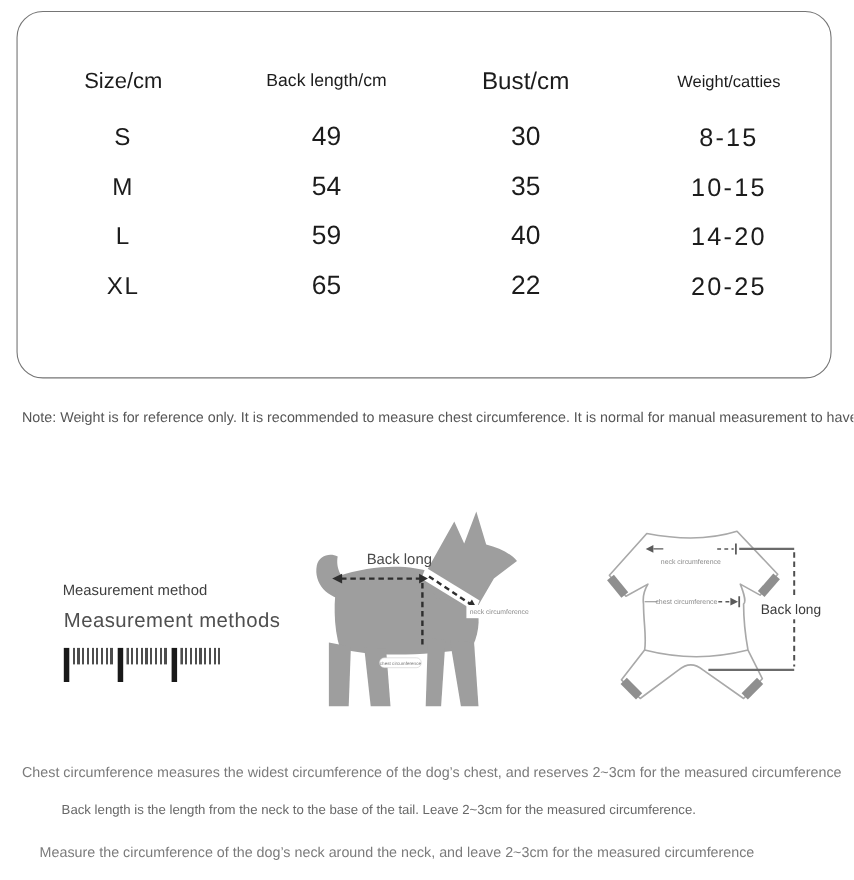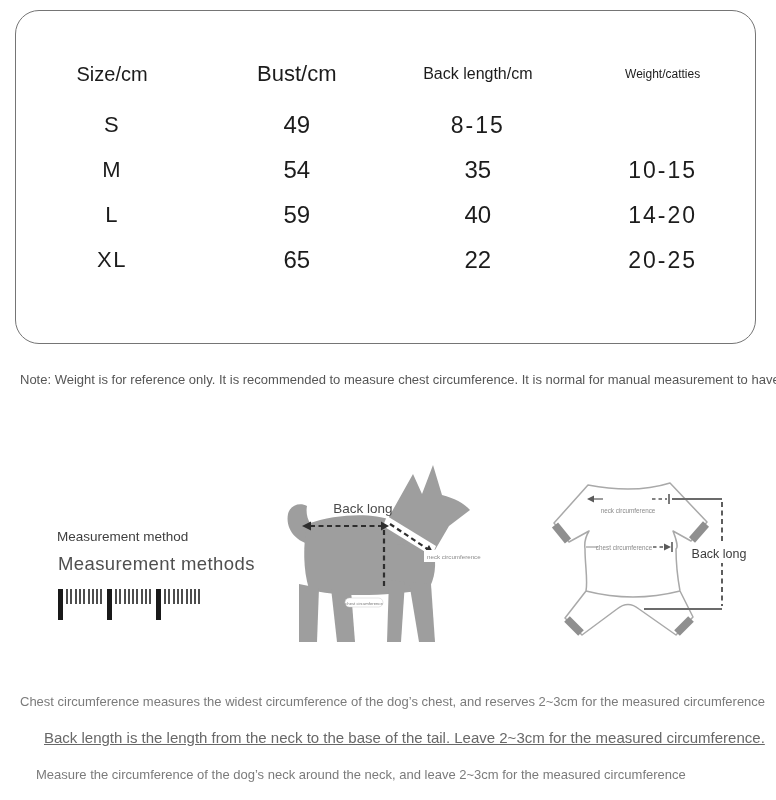--- a/index.html
+++ b/index.html
@@ -17,21 +17,21 @@
   }
   .grid-row{
     display:grid;grid-template-columns:26% 24% 25% 25%;
     height:45px;align-items:center;text-align:center;
   }
   .grid-row.thead{height:52px;}
   .cell{color:#1c1c1c;margin-top:22px;}
   .h0{font-size:20px;}
   .h1{font-size:22px;}
   .h2{font-size:16px;}
-  .h3{font-size:12px;}
+  .h3{font-size:15px;}
   .c0{font-size:22px;letter-spacing:1.5px;}
   .c1,.c2{font-size:24px;}
   .c3{font-size:23px;letter-spacing:2px;}
 
   
   .note{left:20px;top:372px;font-size:13px;color:#565656;}
 
   
   .m-small{left:57px;top:529px;font-size:13.5px;color:#3f3f3f;}
   .m-large{left:58px;top:553px;font-size:18.5px;color:#4f4f4f;letter-spacing:.4px;}
@@ -40,38 +40,39 @@
   .rticks{width:38px;height:15px;flex:none;margin-right:3px;
     background:repeating-linear-gradient(90deg,#4d4d4d 0 2px,transparent 2px 4.3px);}
 
   
   .dog-svg{position:absolute;left:283px;top:450px;}
   .garment-svg{position:absolute;left:540px;top:448px;}
   .svg-label{font-family:"Liberation Sans", sans-serif;}
 
   
   .tip1{left:20px;top:694px;font-size:13px;color:#7b7b7b;}
-  .tip2{left:44px;top:729px;font-size:15px;color:#686868;text-decoration:underline;}
+  .tip2{left:56px;top:729px;font-size:12px;color:#686868;}
   .tip3{left:36px;top:767px;font-size:13px;color:#7b7b7b;}
 </style>
 </head>
 <body>
 
 <div id="screen">
 
   <section class="size-card">
     <div class="grid-row thead">
       <div class="cell h0">Size/cm</div>
+      <div class="cell h2">Back length/cm</div>
       <div class="cell h1">Bust/cm</div>
-      <div class="cell h2">Back length/cm</div>
       <div class="cell h3">Weight/catties</div>
     </div>
     <div class="grid-row">
       <div class="cell c0">S</div>
       <div class="cell c1">49</div>
+      <div class="cell c2">30</div>
       <div class="cell c3">8-15</div>
     </div>
     <div class="grid-row">
       <div class="cell c0">M</div>
       <div class="cell c1">54</div>
       <div class="cell c2">35</div>
       <div class="cell c3">10-15</div>
     </div>
     <div class="grid-row">
       <div class="cell c0">L</div>

